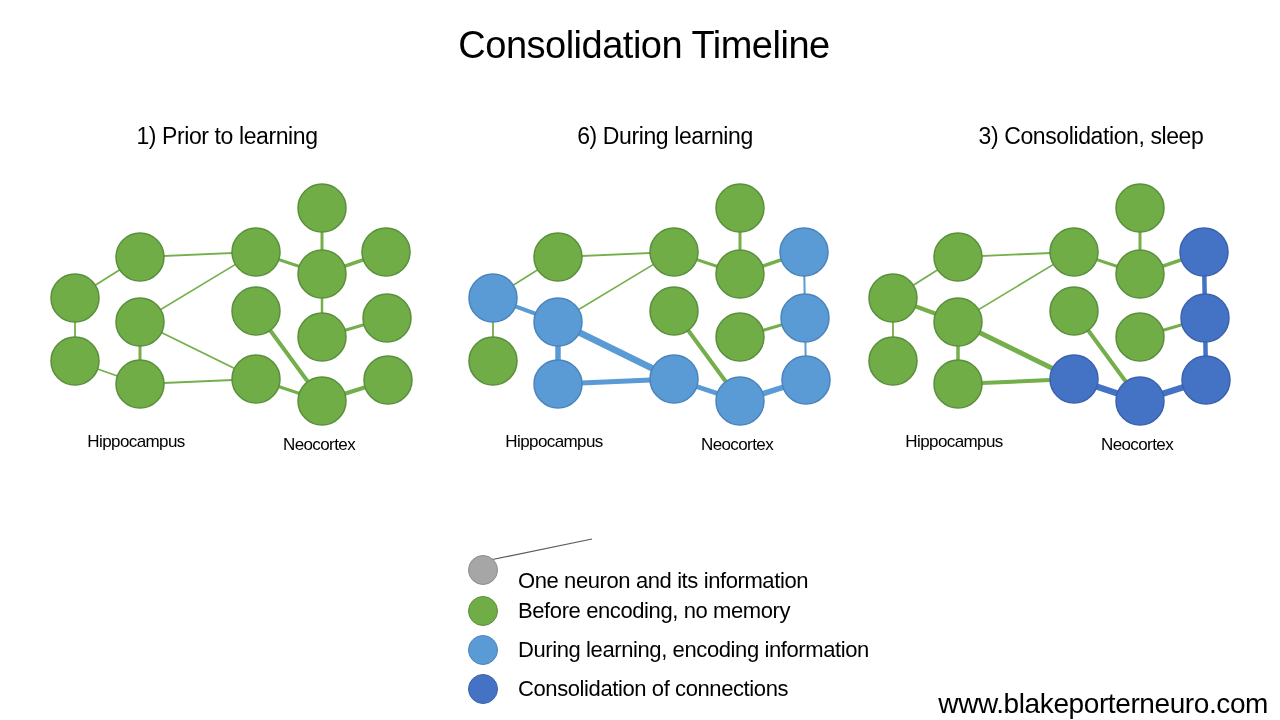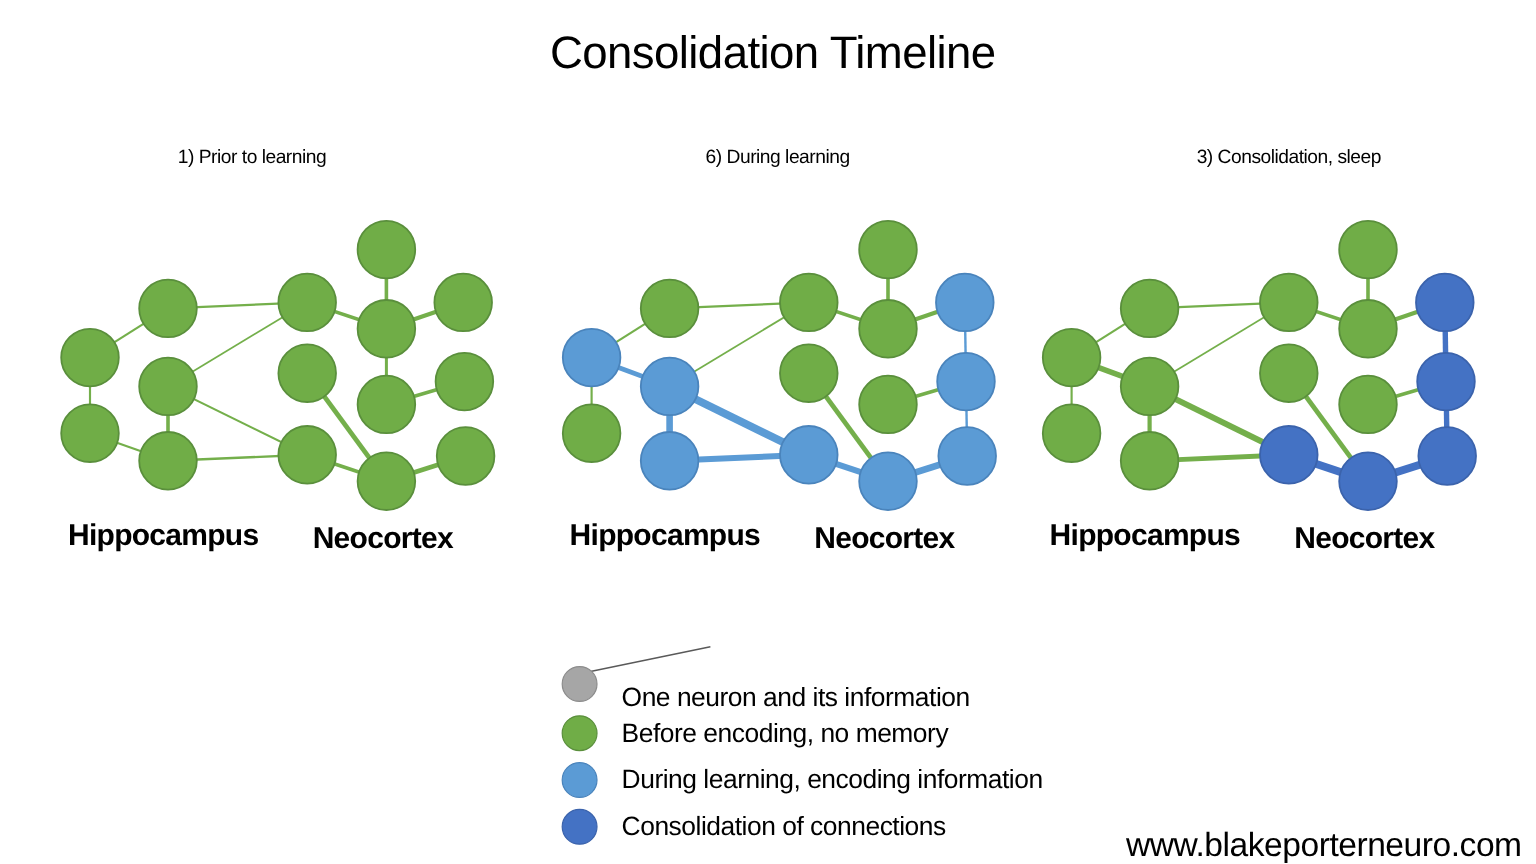--- a/index.html
+++ b/index.html
@@ -6,26 +6,26 @@
   body{
     width:1280px;height:720px;position:relative;overflow:hidden;
     background:#ffffff;font-family:"Liberation Sans",sans-serif;color:#000;
   }
   .title{
     position:absolute;top:24px;left:4px;width:1280px;text-align:center;
     font-size:38px;letter-spacing:-0.5px;color:#000;
   }
   .panel-header{
     position:absolute;top:123px;transform:translateX(-50%);
-    font-size:16px;letter-spacing:-0.4px;white-space:nowrap;
+    font-size:23px;letter-spacing:-0.4px;white-space:nowrap;margin-left:17px;
   }
   .ph-1{left:210px}.ph-2{left:648px}.ph-3{left:1074px}
   .region-label{
     position:absolute;transform:translateX(-50%);
-    font-size:25px;letter-spacing:-0.6px;white-space:nowrap;font-weight:bold;
+    font-size:17px;letter-spacing:-0.6px;white-space:nowrap;
   }
   .rl-h1{left:136px;top:432px}.rl-n1{left:319px;top:435px}
   .rl-h2{left:554px;top:432px}.rl-n2{left:737px;top:435px}
   .rl-h3{left:954px;top:432px}.rl-n3{left:1137px;top:435px}
   #net-svg{position:absolute;left:0;top:0;width:1280px;height:720px;}
   .legend-circle{
     position:absolute;width:30px;height:30px;border-radius:50%;
     box-sizing:border-box;border:1.5px solid transparent;left:468px;
   }
   .lc-1{top:555px}.lc-2{top:596px}.lc-3{top:635px}.lc-4{top:674px}

